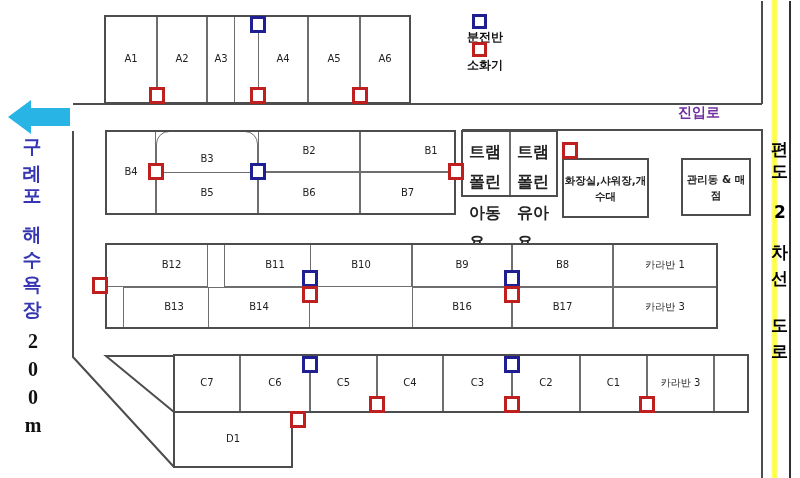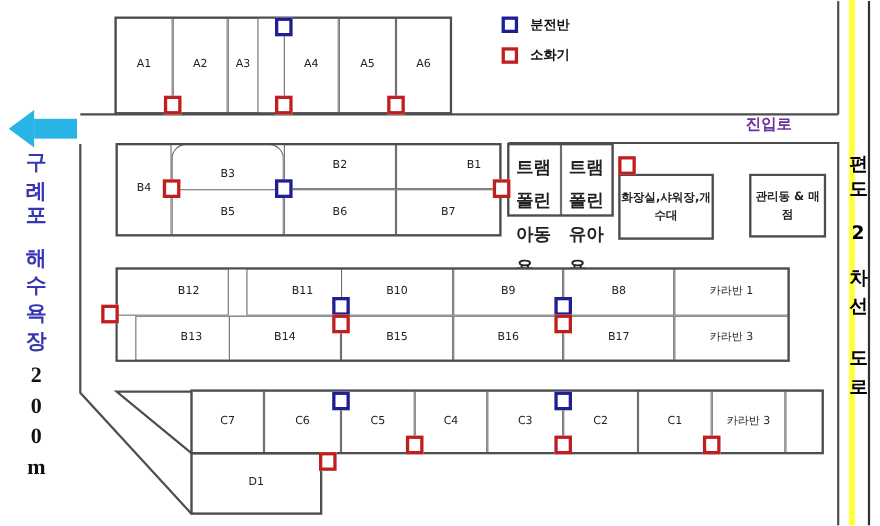--- a/index.html
+++ b/index.html
@@ -17,21 +17,21 @@
   .marker.fire{border:3px solid #c01f1f;}
   .marker.power{border:3px solid #1f1f93;}
   
   #lines{position:absolute;left:0;top:0;z-index:2;pointer-events:none;}
   
   .yellow-band{position:absolute;left:771px;top:0;width:7px;height:478px;z-index:0;
         background:linear-gradient(90deg,#ffffd0 0%,#ffff3d 30%,#ffff3d 70%,#ffffd0 100%);}
   .road-text{position:absolute;writing-mode:vertical-rl;text-orientation:upright;
         left:769px;font-size:17px;font-weight:700;color:#000;letter-spacing:9px;z-index:5;}
   
-  .legend-row{position:absolute;display:flex;align-items:center;z-index:4;}
+  .legend-row{position:absolute;display:flex;align-items:center;z-index:4;flex-direction:column;}
   .legend-swatch{display:inline-block;width:15px;height:15px;box-sizing:border-box;background:#fff;}
   .legend-swatch.power{border:3px solid #1f1f93;}
   .legend-swatch.fire{border:3px solid #c01f1f;}
   .legend-label{margin-left:11px;font-size:12px;font-weight:700;color:#111;}
   
   .entrance{position:absolute;left:678px;top:104px;font-size:14px;font-weight:700;color:#7030a0;z-index:5;}
   .vtext{position:absolute;writing-mode:vertical-rl;text-orientation:upright;z-index:4;}
   .beach{left:20px;font-size:19px;font-weight:700;color:#3636b2;letter-spacing:6px;}
   .beach-dist{left:21px;font-family:"Liberation Serif",serif;font-size:20px;font-weight:700;
         color:#111;letter-spacing:6px;}
@@ -117,21 +117,20 @@
 수대</div>
     <div class="cell fac" style="left: 682px; top: 159px; width: 68px; height: 56px;">관리동 &amp; 매점</div>
     <div class="cell" style="left: 106px; top: 244px; width: 102px; height: 43px; padding-left: 29px;">B12</div>
     <div class="cell" style="left: 208px; top: 244px; width: 102px; height: 43px; margin-left: 16px;">B11</div>
     <div class="cell" style="left: 310px; top: 244px; width: 102px; height: 43px;">B10</div>
     <div class="cell" style="left: 412px; top: 244px; width: 100px; height: 43px;">B9</div>
     <div class="cell" style="left: 512px; top: 244px; width: 101px; height: 43px;">B8</div>
     <div class="cell" style="left: 613px; top: 244px; width: 104px; height: 43px;">카라반 1</div>
     <div class="cell" style="left: 106px; top: 287px; width: 102px; height: 41px; margin-left: 17px;">B13</div>
     <div class="cell" style="left: 208px; top: 287px; width: 102px; height: 41px;">B14</div>
-    <div class="cell" style="left: 310px; top: 287px; width: 102px; height: 41px;">B15</div>
     <div class="cell" style="left: 412px; top: 287px; width: 100px; height: 41px;">B16</div>
     <div class="cell" style="left: 512px; top: 287px; width: 101px; height: 41px;">B17</div>
     <div class="cell" style="left: 613px; top: 287px; width: 104px; height: 41px;">카라반 3</div>
     <div class="cell" style="left: 174px; top: 355px; width: 66px; height: 57px;">C7</div>
     <div class="cell" style="left: 240px; top: 355px; width: 70px; height: 57px;">C6</div>
     <div class="cell" style="left: 310px; top: 355px; width: 67px; height: 57px;">C5</div>
     <div class="cell" style="left: 377px; top: 355px; width: 66px; height: 57px;">C4</div>
     <div class="cell" style="left: 443px; top: 355px; width: 69px; height: 57px;">C3</div>
     <div class="cell" style="left: 512px; top: 355px; width: 68px; height: 57px;">C2</div>
     <div class="cell" style="left: 580px; top: 355px; width: 67px; height: 57px;">C1</div>

